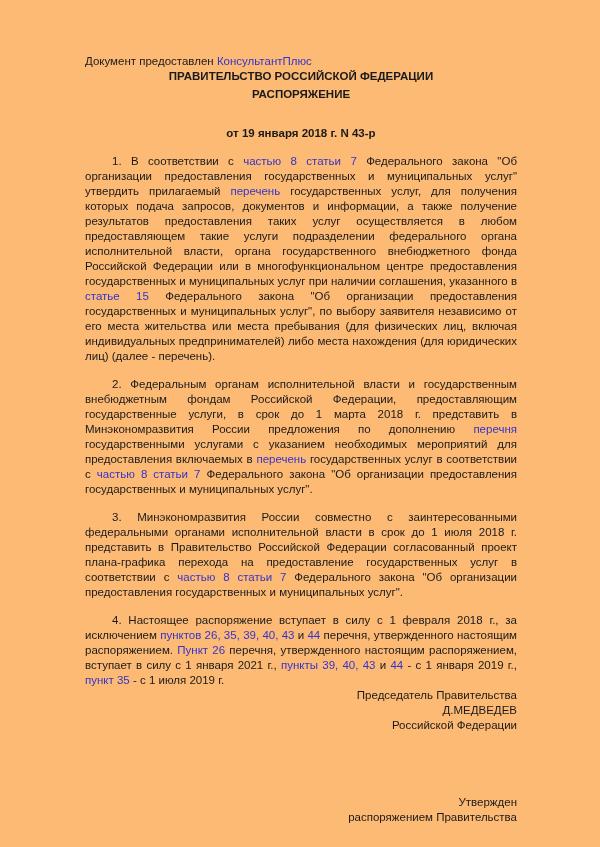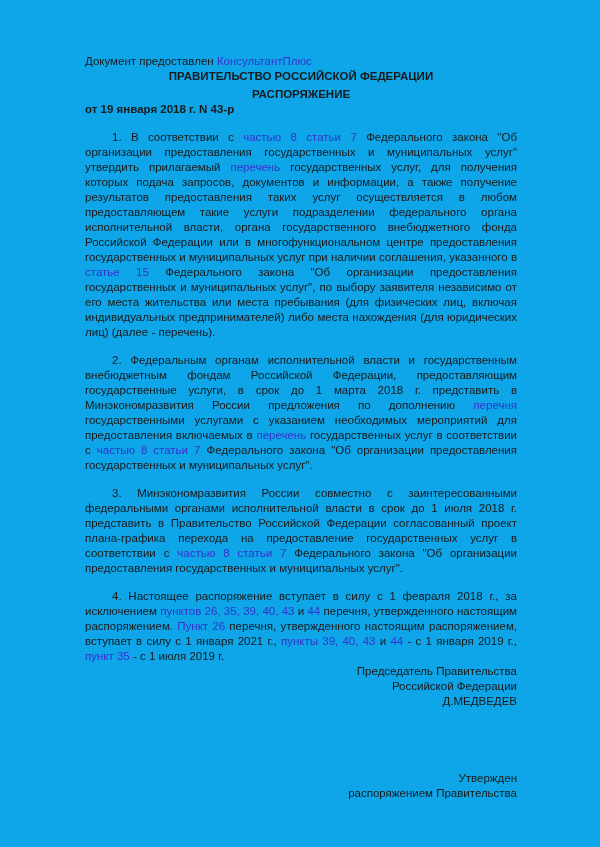--- a/index.html
+++ b/index.html
@@ -8,32 +8,32 @@
     --note-border:#9595c5;
     --note-text:#333366;
     --text:#1a1a1a;
   }
   html,body{margin:0;padding:0;background:#ffffff;}
   .page{
     position:relative;
     width:600px;height:847px;
     box-sizing:border-box;
     padding:54px 83px 0 85px;
-    background:#0ea5e9;
+    background:#fdba74;
     font-family:"Liberation Sans","DejaVu Sans",sans-serif;
     font-size:11.5px;
     line-height:15px;
     color:var(--text);
     overflow:hidden;
   }
   .provided-line{ text-align:left; }
   .lnk{ color:var(--link); text-decoration:none; cursor:pointer; }
   .doc-title{ text-align:center; font-weight:bold; }
   .doc-subtitle{ text-align:center; font-weight:bold; margin-top:3px; }
-  .doc-date{ font-weight:bold; }
+  .doc-date{ text-align:center; font-weight:bold;margin-top:24px; }
   .body-text p{
     margin:13px 0 0 0;
     text-align:justify;
     text-align-last:left;
     text-indent:27px;
   }
   .signature{ text-align:right; }
   .approval{ margin-top:62px; text-align:right; }
 </style>
 </head>
@@ -51,22 +51,22 @@
 
   <div class="body-text">
     <p>1. В соответствии с <a class="lnk">частью 8 статьи 7</a> Федерального закона "Об организации предоставления государственных и муниципальных услуг" утвердить прилагаемый <a class="lnk">перечень</a> государственных услуг, для получения которых подача запросов, документов и информации, а также получение результатов предоставления таких услуг осуществляется в любом предоставляющем такие услуги подразделении федерального органа исполнительной власти, органа государственного внебюджетного фонда Российской Федерации или в многофункциональном центре предоставления государственных и муниципальных услуг при наличии соглашения, указанного в <a class="lnk">статье 15</a> Федерального закона "Об организации предоставления государственных и муниципальных услуг", по выбору заявителя независимо от его места жительства или места пребывания (для физических лиц, включая индивидуальных предпринимателей) либо места нахождения (для юридических лиц) (далее - перечень).</p>
     <p>2. Федеральным органам исполнительной власти и государственным внебюджетным фондам Российской Федерации, предоставляющим государственные услуги, в срок до 1 марта 2018 г. представить в Минэкономразвития России предложения по дополнению <a class="lnk">перечня</a> государственными услугами с указанием необходимых мероприятий для предоставления включаемых в <a class="lnk">перечень</a> государственных услуг в соответствии с <a class="lnk">частью 8 статьи 7</a> Федерального закона "Об организации предоставления государственных и муниципальных услуг".</p>
     <p>3. Минэкономразвития России совместно с заинтересованными федеральными органами исполнительной власти в срок до 1 июля 2018 г. представить в Правительство Российской Федерации согласованный проект плана-графика перехода на предоставление государственных услуг в соответствии с <a class="lnk">частью 8 статьи 7</a> Федерального закона "Об организации предоставления государственных и муниципальных услуг".</p>
     <p>4. Настоящее распоряжение вступает в силу с 1 февраля 2018 г., за исключением <a class="lnk">пунктов 26, 35, 39, 40, 43</a> и <a class="lnk">44</a> перечня, утвержденного настоящим распоряжением. <a class="lnk">Пункт 26</a> перечня, утвержденного настоящим распоряжением, вступает в силу с 1 января 2021 г., <a class="lnk">пункты 39, 40, 43</a> и <a class="lnk">44</a> - с 1 января 2019 г., <a class="lnk">пункт 35</a> - с 1 июля 2019 г.</p>
   </div>
 
   <div class="signature">
       <div>Председатель Правительства</div>
+      <div>Д.МЕДВЕДЕВ</div>
       <div>Российской Федерации</div>
-      <div>Д.МЕДВЕДЕВ</div>
     </div>
 
   <div class="approval">
       <div>Утвержден</div>
       <div>распоряжением Правительства</div>
     </div>
 
 </div>
 
 </body></html>

